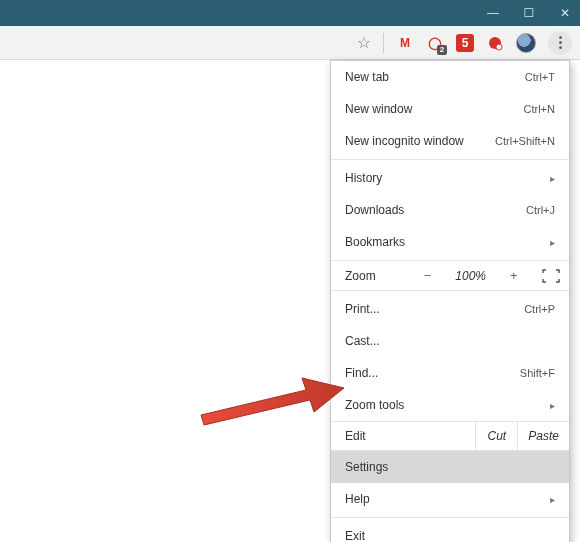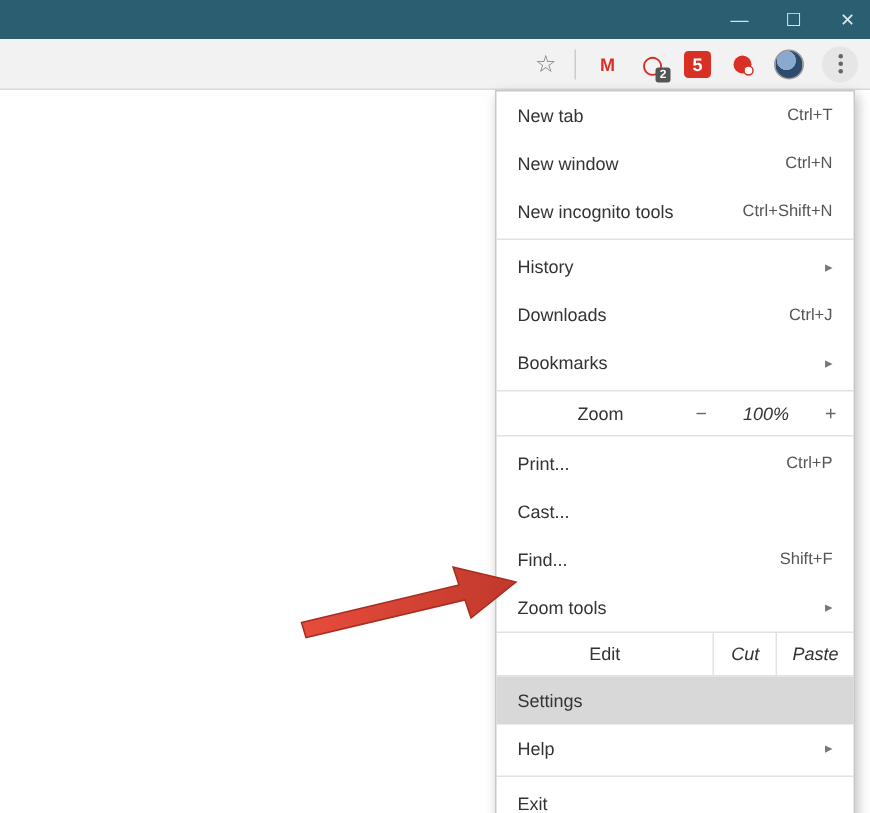--- a/index.html
+++ b/index.html
@@ -85,34 +85,34 @@
     display:flex; justify-content:space-between; align-items:center;
     cursor: pointer;
   }
   .menu .item.highlight { background:#d8d8d8; }
   .menu .sep { height:1px; background:#e2e2e2; margin:2px 0; }
   .menu .shortcut { color:#555; font-size:11px; }
   .menu .chev { color:#777; font-size:10px; }
 
   .zoomrow {
     padding: 5px 14px;
-    display:flex; align-items:center; gap:24px;margin-left:40px;
+    display:flex; align-items:center; gap:24px;
   }
   .zoomrow .zlabel { flex:0 0 auto; }
   .zoomrow .spacer { flex:1; }
   .zoomrow .zbtn { width:14px; text-align:center; color:#666; cursor:pointer; font-size:13px; }
   .zoomrow .zval { width:36px; text-align:center;font-style:italic; }
   .zoomrow .full { width:18px; height:14px; cursor:pointer; }
 
   .editrow {
     display:flex;
     border-top:1px solid #e2e2e2;
     border-bottom:1px solid #e2e2e2;
   }
-  .editrow .elabel { padding:7px 14px; flex:1;text-align:center; }
+  .editrow .elabel { padding:7px 14px; flex:1; }
   .editrow .ebtn {
     padding:7px 10px;
     border-left:1px solid #e2e2e2;
     cursor:pointer;
     text-align:center;
     min-width:42px;
     font-style:italic;
   }
 
   .arrow {
@@ -157,21 +157,21 @@
 <div class="menu">
   <div class="item">
     <span>New tab</span>
     <span class="shortcut">Ctrl+T</span>
   </div>
   <div class="item">
     <span>New window</span>
     <span class="shortcut">Ctrl+N</span>
   </div>
   <div class="item">
-    <span>New incognito tools</span>
+    <span>New incognito window</span>
     <span class="shortcut">Ctrl+Shift+N</span>
   </div>
   <div class="sep"></div>
   <div class="item">
     <span>History</span>
     <span class="chev">▸</span>
   </div>
   <div class="item">
     <span>Downloads</span>
     <span class="shortcut">Ctrl+J</span>

